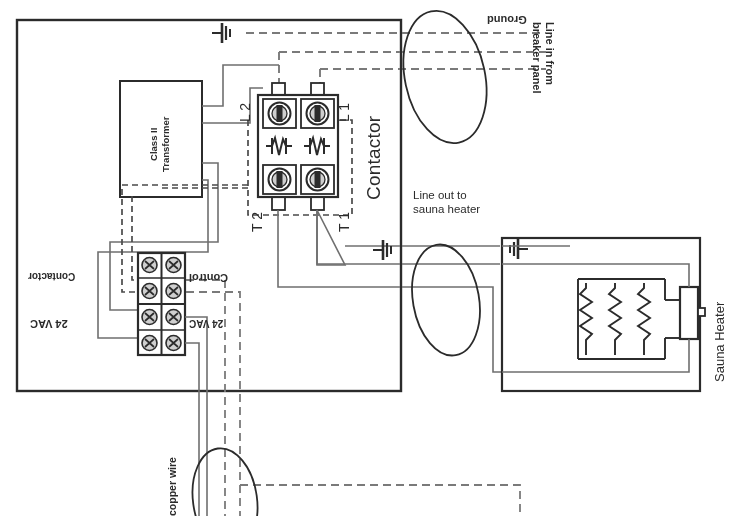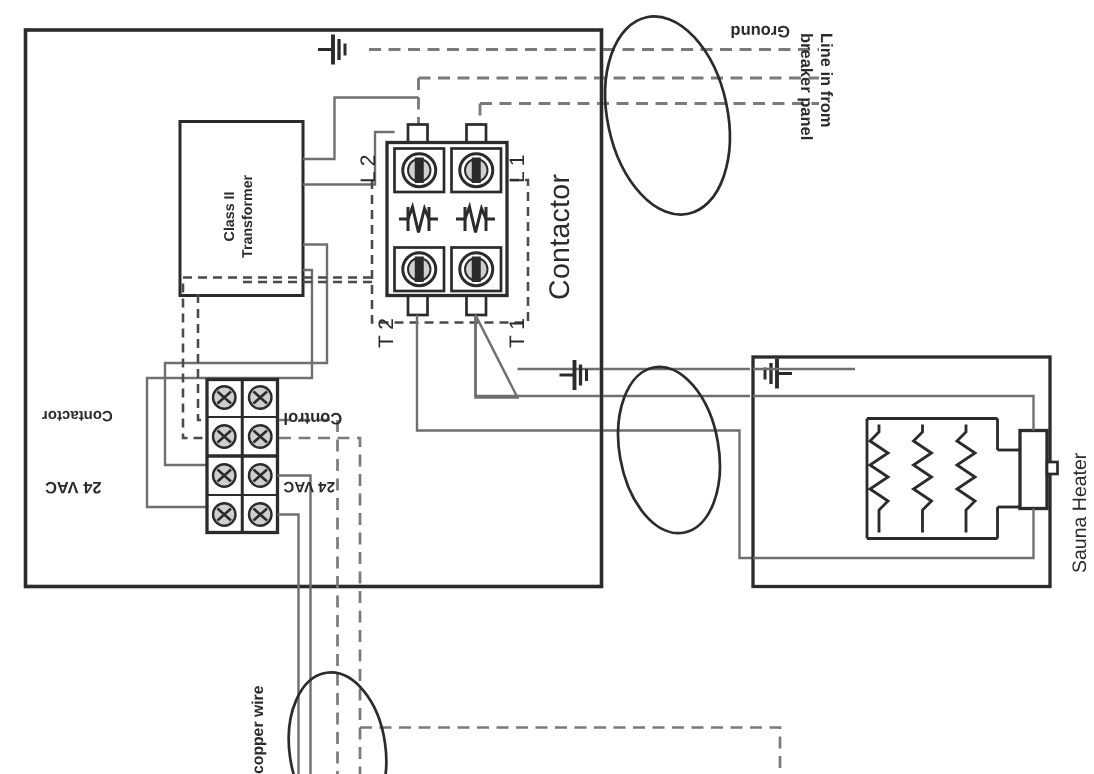--- a/index.html
+++ b/index.html
@@ -269,20 +269,26 @@
               font-size:14px;">T 1</div>
 
   <div style="position:absolute; left:148px; top:172px; transform:rotate(-90deg);
               transform-origin:0 0; font-size:9.5px; font-weight:bold; color:#2b2b2b;
               line-height:1.3; white-space:nowrap; text-align:center;
               font-family:'Liberation Sans',sans-serif;">
     <div>Class II</div>
     <div>Transformer</div>
   </div>
 
+  <div style="position:absolute; left:413px; top:188px; font-size:11.5px;
+              color:#2b2b2b; line-height:1.25; white-space:nowrap;
+              font-family:'Liberation Sans',sans-serif;">
+    <div>Line out to</div>
+    <div>sauna heater</div>
+  </div>
 
   <div class="lbl" style="left:713px; top:382px; transform:rotate(-90deg); transform-origin:0 0;
               font-size:13px;">Sauna Heater</div>
 
   <div class="lbl rot180" style="left:28px; top:271px; font-size:10px; font-weight:bold;">Contactor</div>
 
   <div class="lbl rot180" style="left:30px; top:318px; font-size:11px; font-weight:bold;">24 VAC</div>
 
   <div class="lbl rot180" style="left:189px; top:272px; font-size:11px; font-weight:bold;">Control</div>
 

